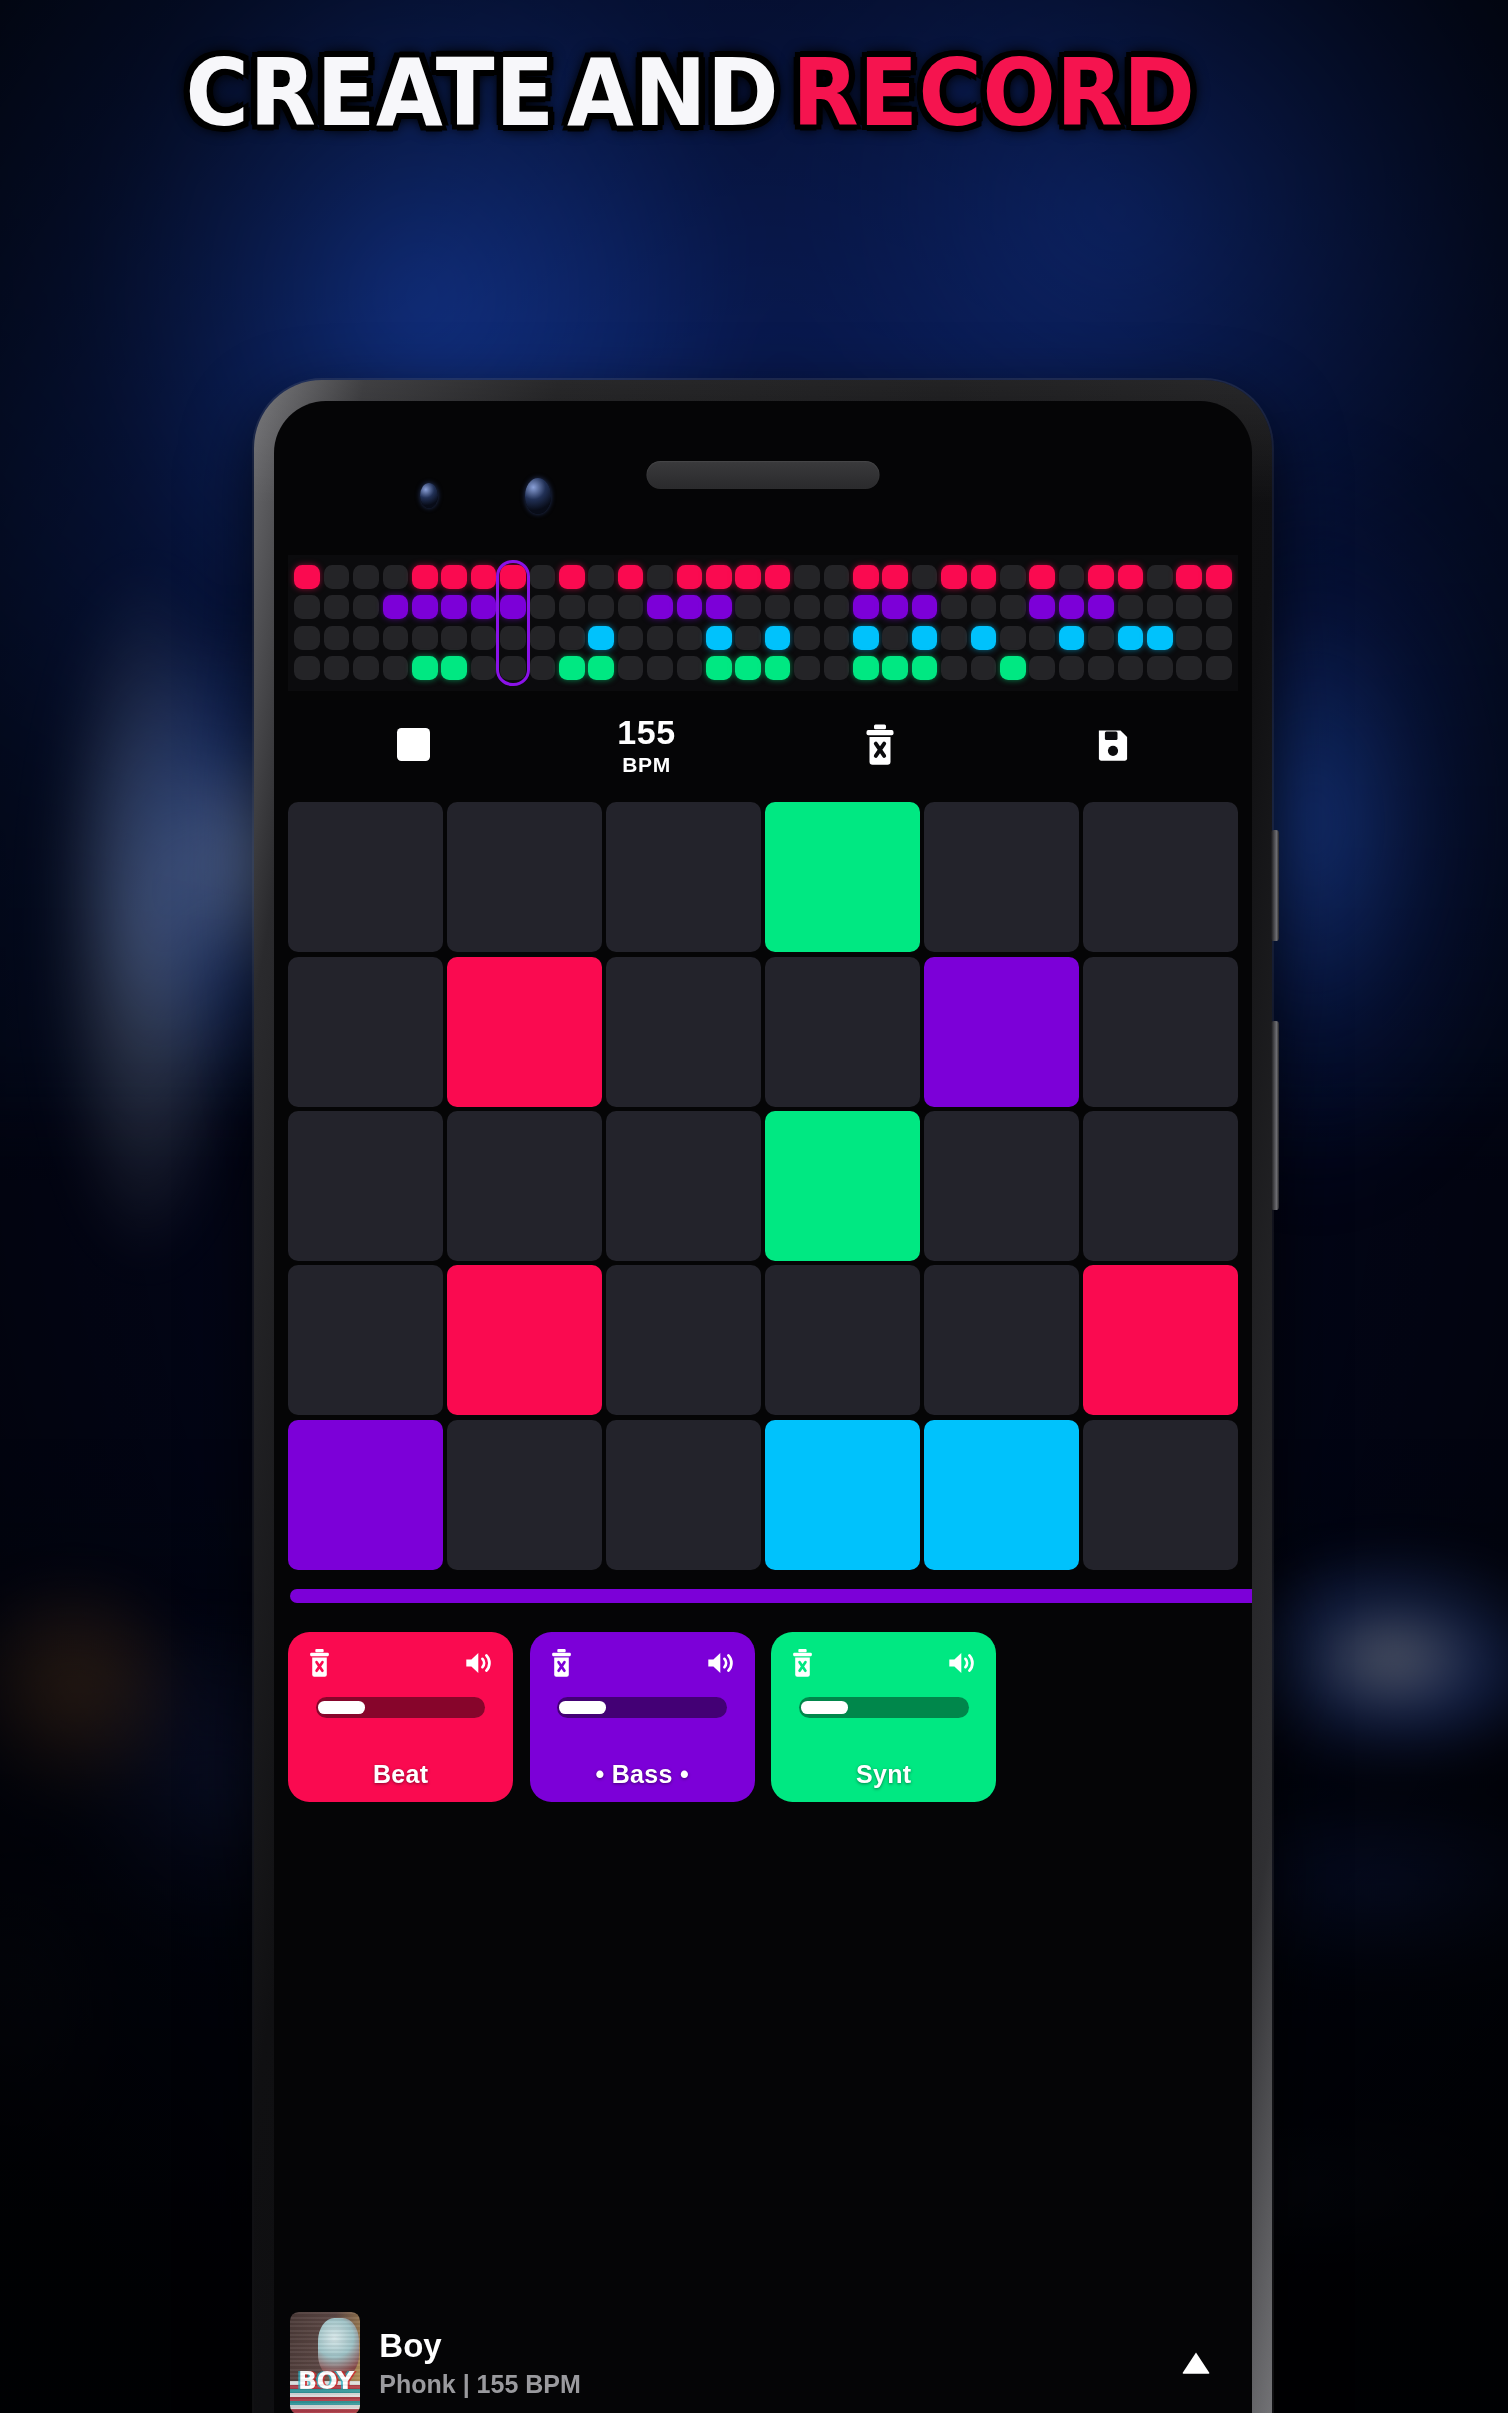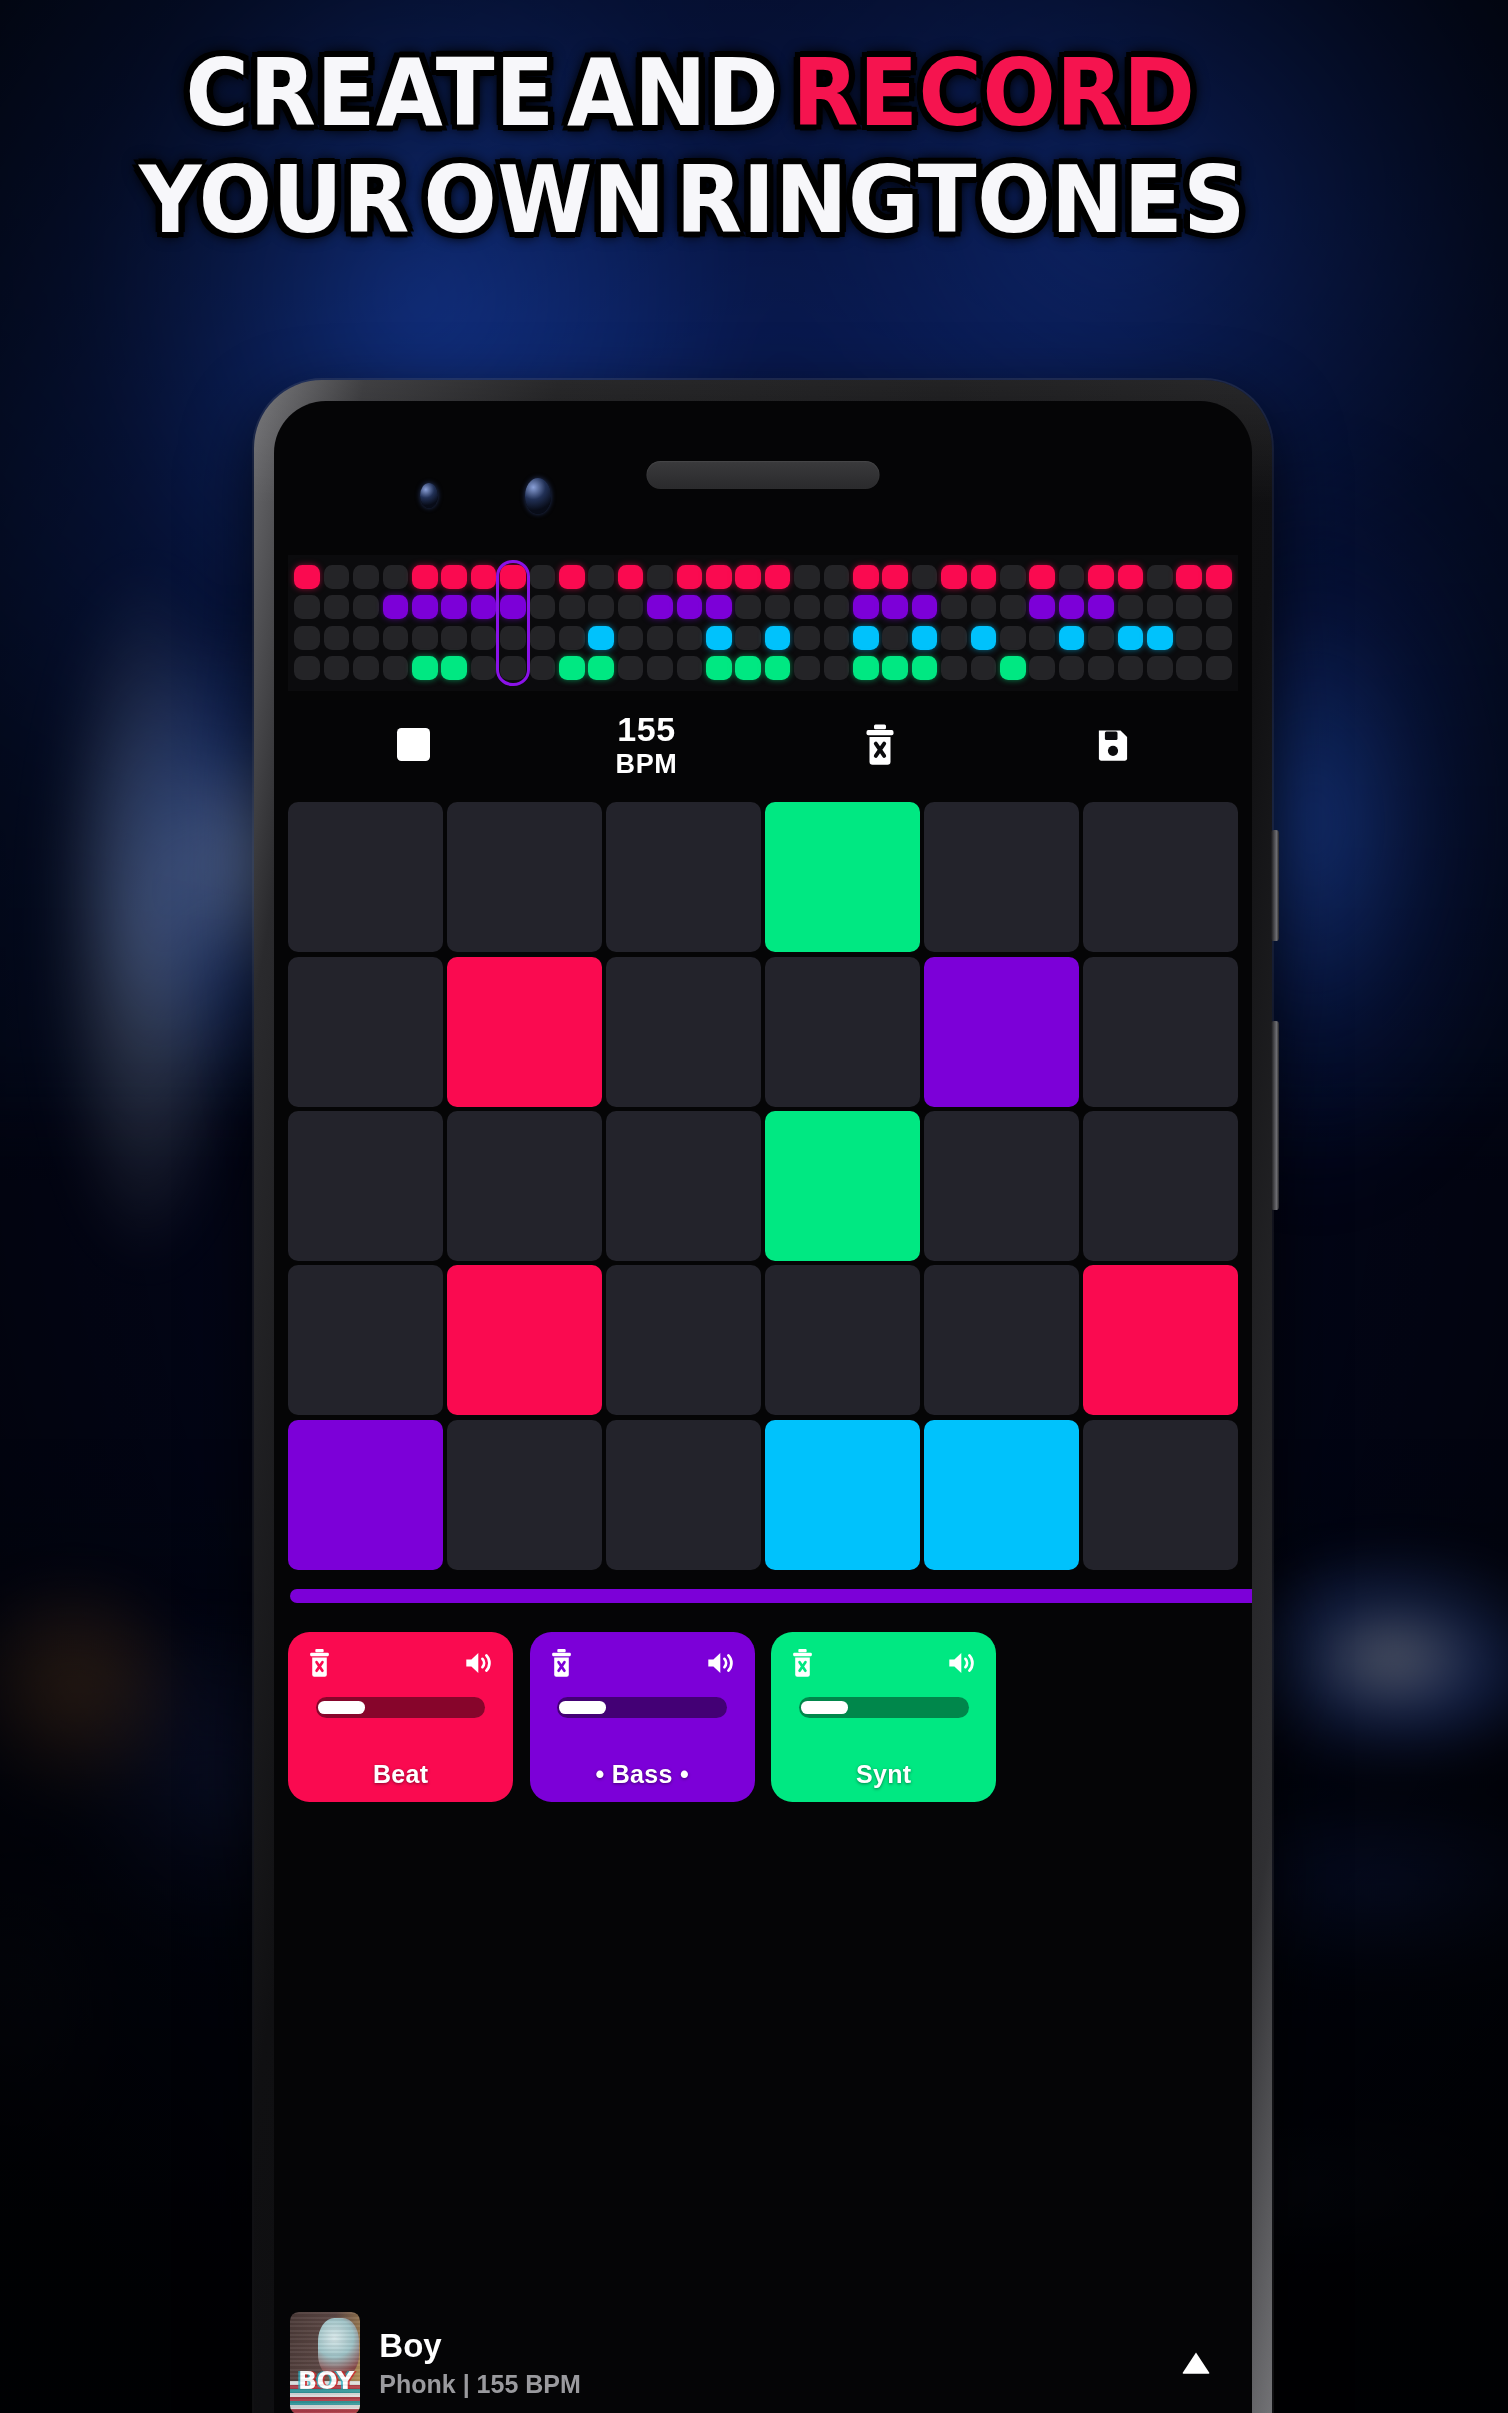--- a/index.html
+++ b/index.html
@@ -167,21 +167,21 @@
   }
 
   
   #toolbar {
     display:flex; align-items:center; justify-content:space-around;
     height:107px; padding:0 23px; background:#050506;
   }
   .tb-cell { display:flex; flex-direction:column; align-items:center; justify-content:center; width:138px; }
   .stop-sq { width:33px; height:33px; background:#ffffff; border-radius:4.4px; }
   .bpm-num { color:#ffffff; font-size:34px; font-weight:700; line-height:1; letter-spacing:0.6px; }
-  .bpm-lbl { color:#ffffff; font-size:27px; font-weight:700; line-height:1; margin-top:5.7px; letter-spacing:0.6px; }
+  .bpm-lbl { color:#ffffff; font-size:21px; font-weight:700; line-height:1; margin-top:5.7px; letter-spacing:0.6px; }
   .tb-svg { display:block; }
 
   
   #pad-grid {
     margin:3.8px 14px 0 14px;
     display:grid; grid-template-columns:repeat(6,1fr);
     gap:4.4px;
   }
   .pad { height:150px; border-radius:10px; background:#23232B; }
   .pad.c-red    { background:#FA0A50; }
@@ -276,23 +276,20 @@
   <div class="layer b-truck-l"></div>
   <div class="layer b-ring-r"></div>
   <div class="layer b-ring-streak"></div>
   <div class="layer b-floor"></div>
   <div class="layer b-vignette"></div>
 </div>
 
 <div id="headline">
   <span class="hl-row">
     <span class="hl-word">CREATE</span><span class="hl-sp"></span><span class="hl-word">AND</span><span class="hl-sp"></span><span class="hl-word accent" style="color: rgb(245, 20, 79);">RECORD</span>
-  </span>
-  <span class="hl-row">
-    <span class="hl-word">YOUR</span><span class="hl-sp"></span><span class="hl-word">OWN</span><span class="hl-sp"></span><span class="hl-word">RINGTONES</span>
   </span>
 </div>
 
 <div id="phone">
   <div class="phone-shell"></div>
   <div class="btn-power"></div>
   <div class="btn-volume"></div>
 
   <div class="phone-screen">
 

